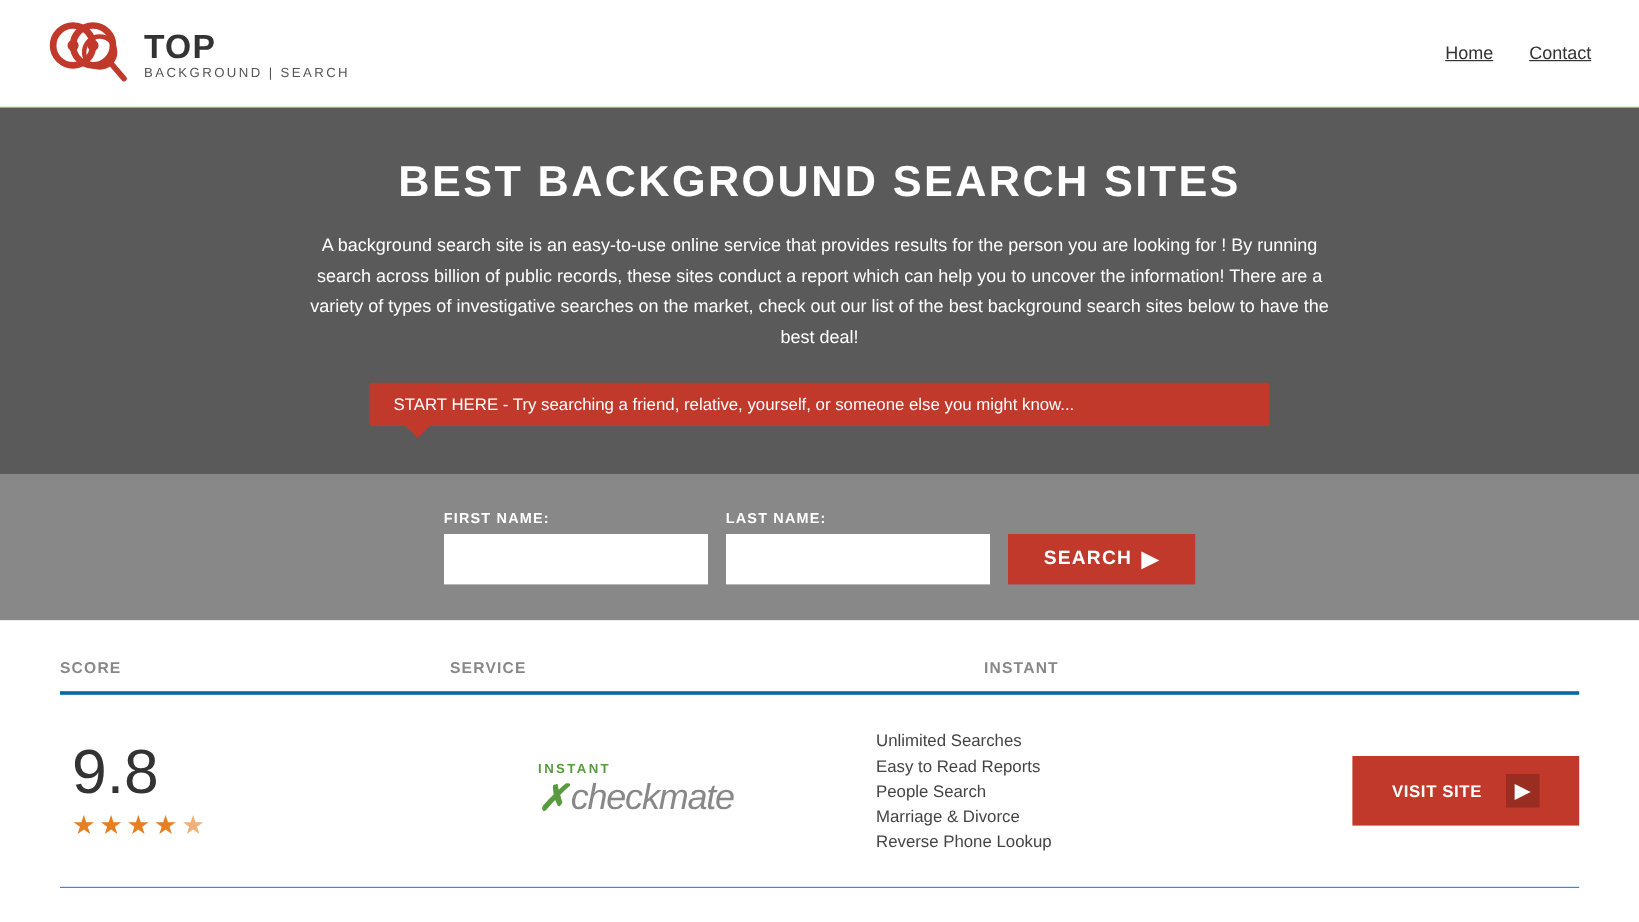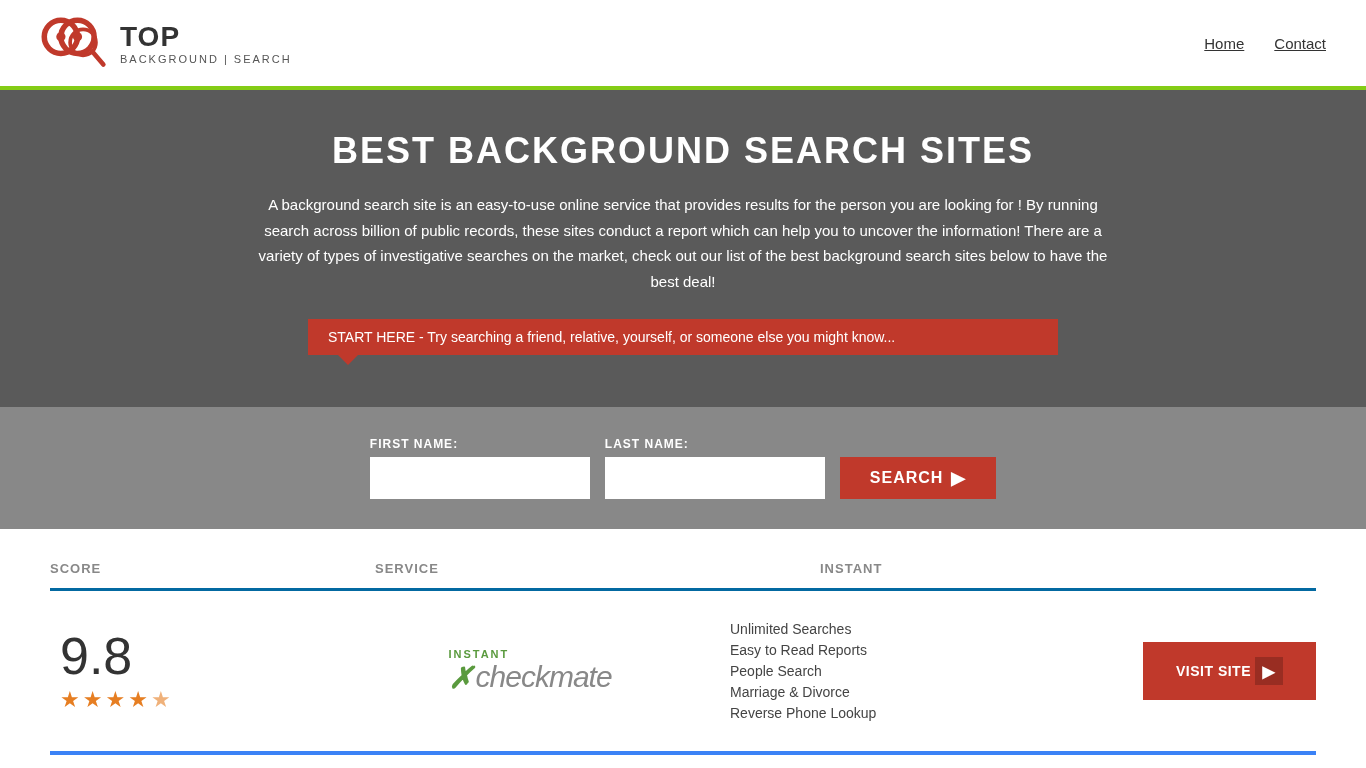--- a/index.html
+++ b/index.html
@@ -5,21 +5,21 @@
     * { margin: 0; padding: 0; box-sizing: border-box; }
     body { font-family: Arial, sans-serif; background: #fff; color: #333; width: 1366px; min-height: 768px; }
 
     
     .header {
       background: #fff;
       padding: 25px 40px;
       display: flex;
       align-items: center;
       justify-content: space-between;
-      border-bottom: 4px solid #84cc16;
+      border-bottom: 1px solid #84cc16;
       height: 90px;
     }
     .logo-area {
       display: flex;
       align-items: center;
     }
     .logo-text-area {
       display: flex;
       flex-direction: column;
       margin-left: 5px;
@@ -152,21 +152,21 @@
       font-weight: 700;
       color: #888;
       letter-spacing: 1px;
     }
 
     
     .table-row {
       display: grid;
       grid-template-columns: 280px 400px 1fr;
       padding: 30px 0;
-      border-bottom: 4px solid #3b82f6;
+      border-bottom: 1px solid #3b82f6;
       align-items: center;
     }
     .score-cell {
       display: flex;
       flex-direction: column;
       align-items: flex-start;
       padding-left: 10px;
     }
     .score-number {
       font-size: 52px;
@@ -209,21 +209,21 @@
     .visit-btn {
       background: #c0392b;
       color: #fff;
       border: none;
       padding: 15px 33px;
       font-size: 14px;
       font-weight: bold;
       cursor: pointer;
       display: flex;
       align-items: center;
-      gap: 4px;
+      gap: 20px;
       letter-spacing: 0.5px;
       white-space: nowrap;
       min-width: 160px;
       justify-content: center;
     }
     .visit-btn-arrow {
       background: rgba(0,0,0,0.2);
       width: 28px;
       height: 28px;
       display: flex;
@@ -275,21 +275,21 @@
   </div>
   <nav>
     <a>Home</a>
     <a>Contact</a>
   </nav>
 </div>
 
 <div class="hero">
   <h1>BEST BACKGROUND SEARCH SITES</h1>
   <p>A background search site is an easy-to-use online service that provides results  for the person you are looking for ! By  running  search across billion of public records, these sites conduct  a report which can help you to uncover the information! There are a variety of types of investigative searches on the market, check out our  list of the best background search sites below to have the best deal!</p>
-  <div style="max-width:750px; margin: 12px auto;">
+  <div style="max-width:750px; margin: 0 auto;">
     <div class="search-callout">START HERE - Try searching a friend, relative, yourself, or someone else you might know...</div>
   </div>
 </div>
 
 <div class="search-form-container">
   <div class="search-form">
     <div class="form-group">
       <label>FIRST NAME:</label>
       <input type="text" style="">
     </div>

